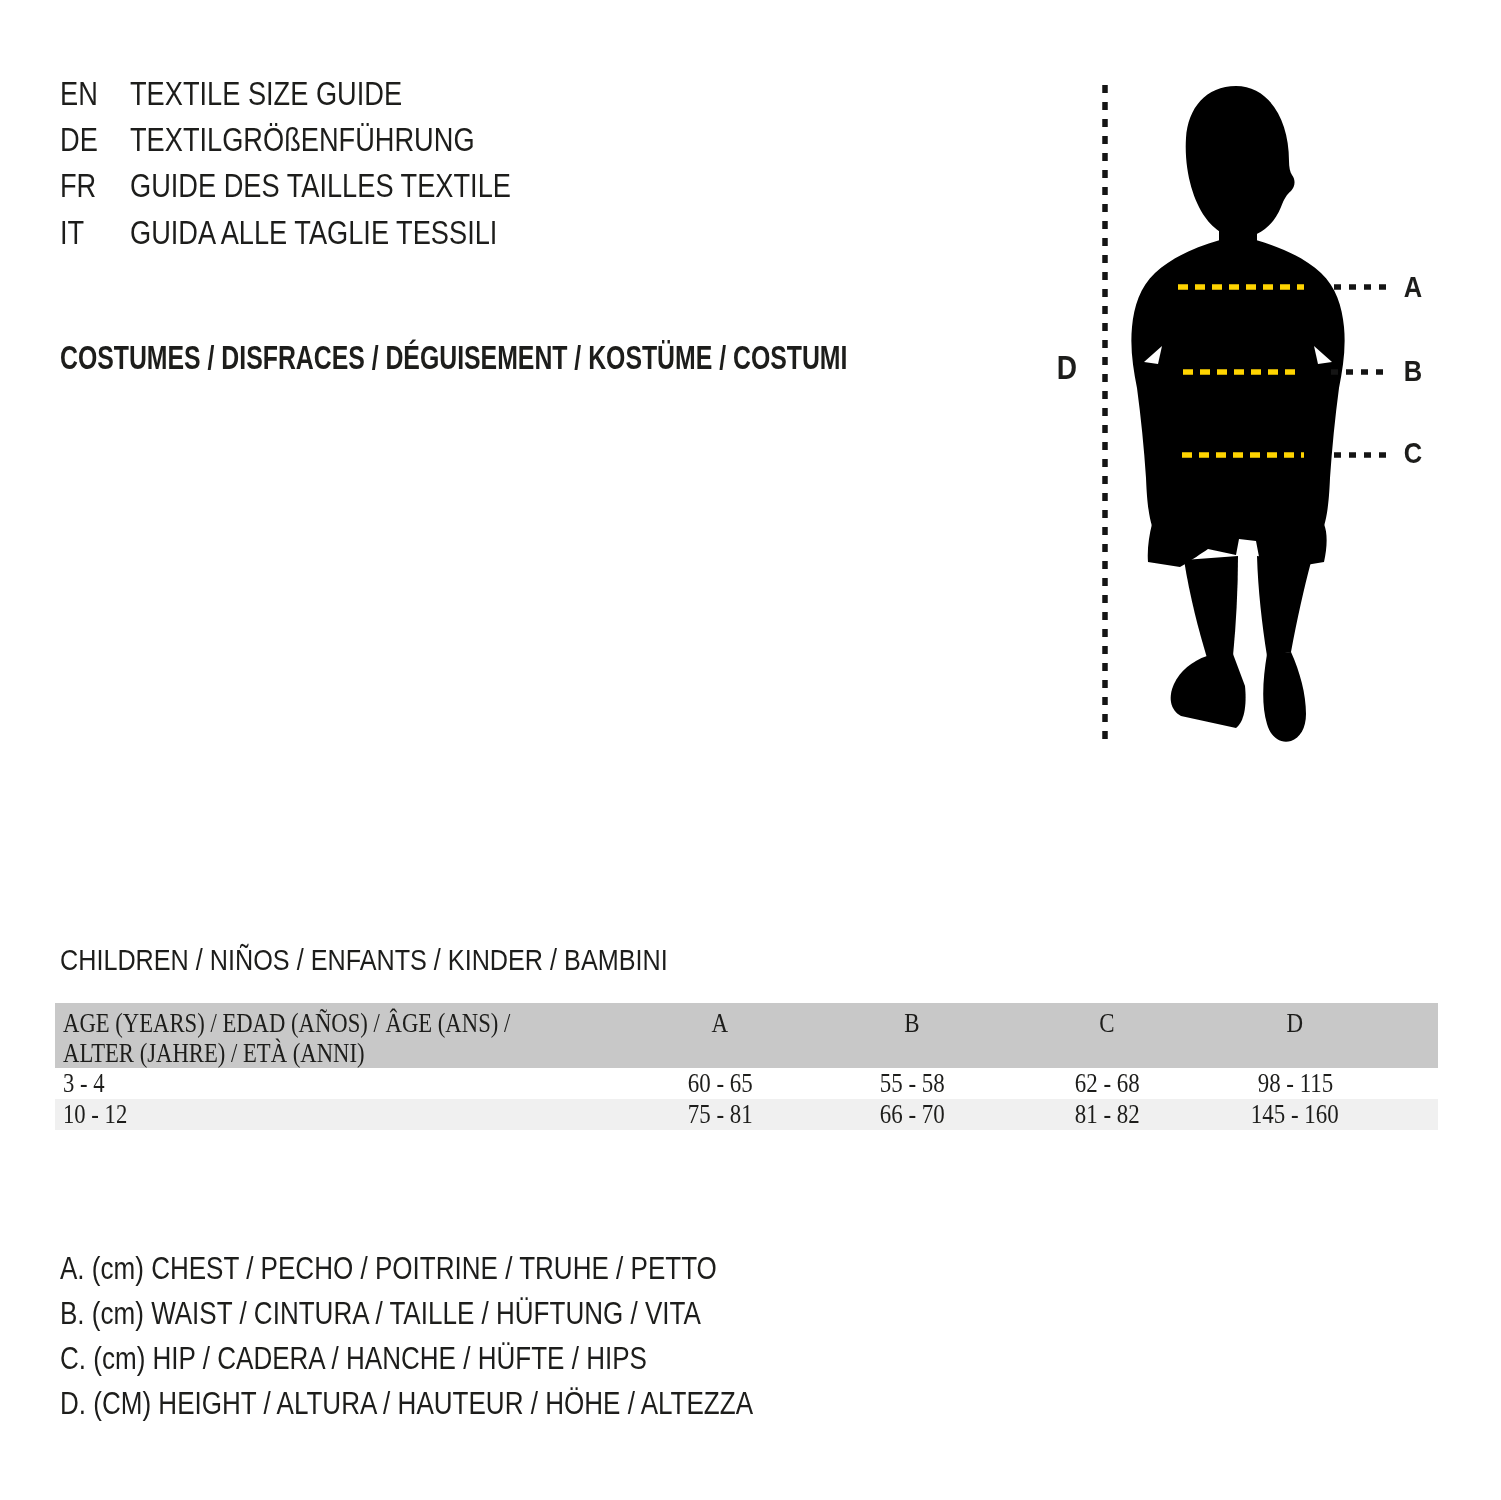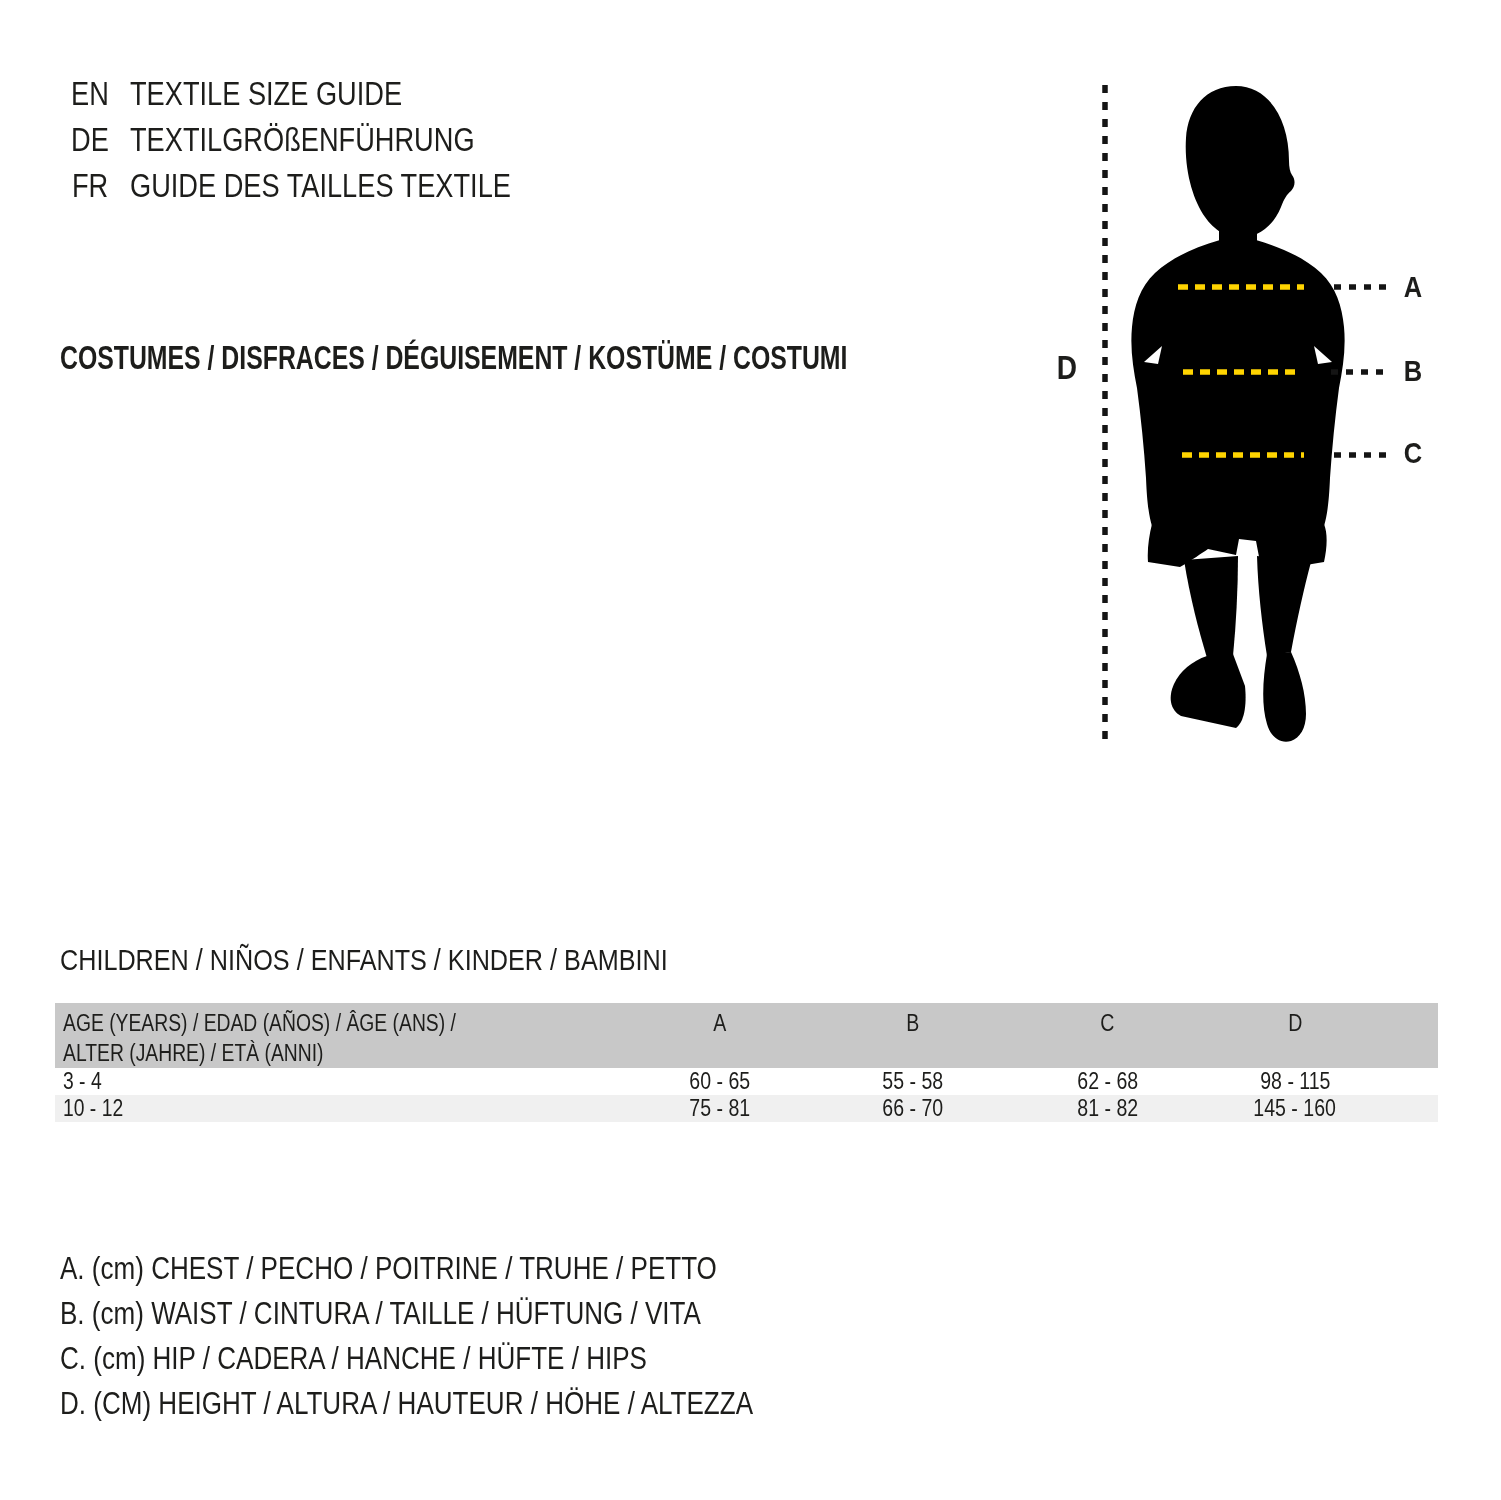--- a/index.html
+++ b/index.html
@@ -16,39 +16,39 @@
 
   
   .cx{display:inline-block;white-space:nowrap;transform-origin:0 50%;}
   .cx80{transform:scaleX(.80);}
   .cx84{transform:scaleX(.84);}
   .cx73{transform:scaleX(.73);}
   .cxc{display:inline-block;white-space:nowrap;transform:scaleX(.85);transform-origin:50% 50%;}
 
   
   .lang-block{position:absolute;left:60px;top:70px;}
-  .lang-row{display:flex;height:46.4px;align-items:center;font-size:34px;text-align:center;}
+  .lang-row{display:flex;height:46.4px;align-items:center;font-size:34px;}
   .lang-code{width:70px;flex:0 0 70px;}
   
   .category-title{position:absolute;left:60px;top:334px;height:46px;line-height:46px;
     font-size:34px;font-weight:700;}
   
   .figure{position:absolute;left:1040px;top:78px;width:420px;height:668px;}
   .figure svg{position:absolute;left:0;top:0;}
   .m-label{position:absolute;font-weight:700;font-size:30px;line-height:32px;width:34px;text-align:center;}
   .m-label.d{font-size:33px;}
   .dash-v{stroke:var(--line-black);stroke-width:5.5;stroke-dasharray:8 9;}
   .dash-y{stroke:var(--accent-yellow);stroke-width:5.5;stroke-dasharray:10 7;}
   .dash-b{stroke:var(--line-black);stroke-width:5.5;stroke-dasharray:7 8;}
   .sil{fill:var(--silhouette-black);}
   .notch{fill:#ffffff;}
 
   
   .children-title{position:absolute;left:60px;top:944px;font-size:30px;height:32px;line-height:32px;}
-  .size-table{position:absolute;left:55px;top:1003px;width:1383px;border-collapse:collapse;table-layout:fixed;font-size:23px;}
+  .size-table{position:absolute;left:55px;top:1003px;width:1383px;border-collapse:collapse;table-layout:fixed;font-size:27px;font-family:Liberation Serif, serif;}
   .size-table th,.size-table td{font-weight:400;padding:0;}
   .size-table thead tr{height:61px;background:var(--table-header-bg);}
   .size-table thead th{vertical-align:top;padding-top:5px;line-height:30px;text-align:center;}
   .size-table thead th.agehead{text-align:left;padding-left:8px;}
   .size-table tbody tr{height:19px;}
   .size-table tbody tr:nth-child(even){background:var(--table-alt-row-bg);}
   .size-table td{text-align:center;}
   .size-table td.age{text-align:left;padding-left:8px;}
   .size-table .dcol{padding-right:53px;}
 
@@ -66,20 +66,24 @@
       <span class="lang-code"><span class="cx cx80">EN</span></span>
       <span class="cx cx80">TEXTILE SIZE GUIDE</span>
     </div>
     <div class="lang-row">
       <span class="lang-code"><span class="cx cx80">DE</span></span>
       <span class="cx cx80">TEXTILGRÖßENFÜHRUNG</span>
     </div>
     <div class="lang-row">
       <span class="lang-code"><span class="cx cx80">FR</span></span>
       <span class="cx cx80">GUIDE DES TAILLES TEXTILE</span>
+    </div>
+    <div class="lang-row">
+      <span class="lang-code"><span class="cx cx80">IT</span></span>
+      <span class="cx cx80">GUIDA ALLE TAGLIE TESSILI</span>
     </div>
   </div>
 
   <div class="category-title">
     <span class="cx cx73">COSTUMES / DISFRACES / DÉGUISEMENT / KOSTÜME / COSTUMI</span>
   </div>
 
   <div class="figure">
     <svg width="420" height="668" viewBox="0 0 420 668">
 

